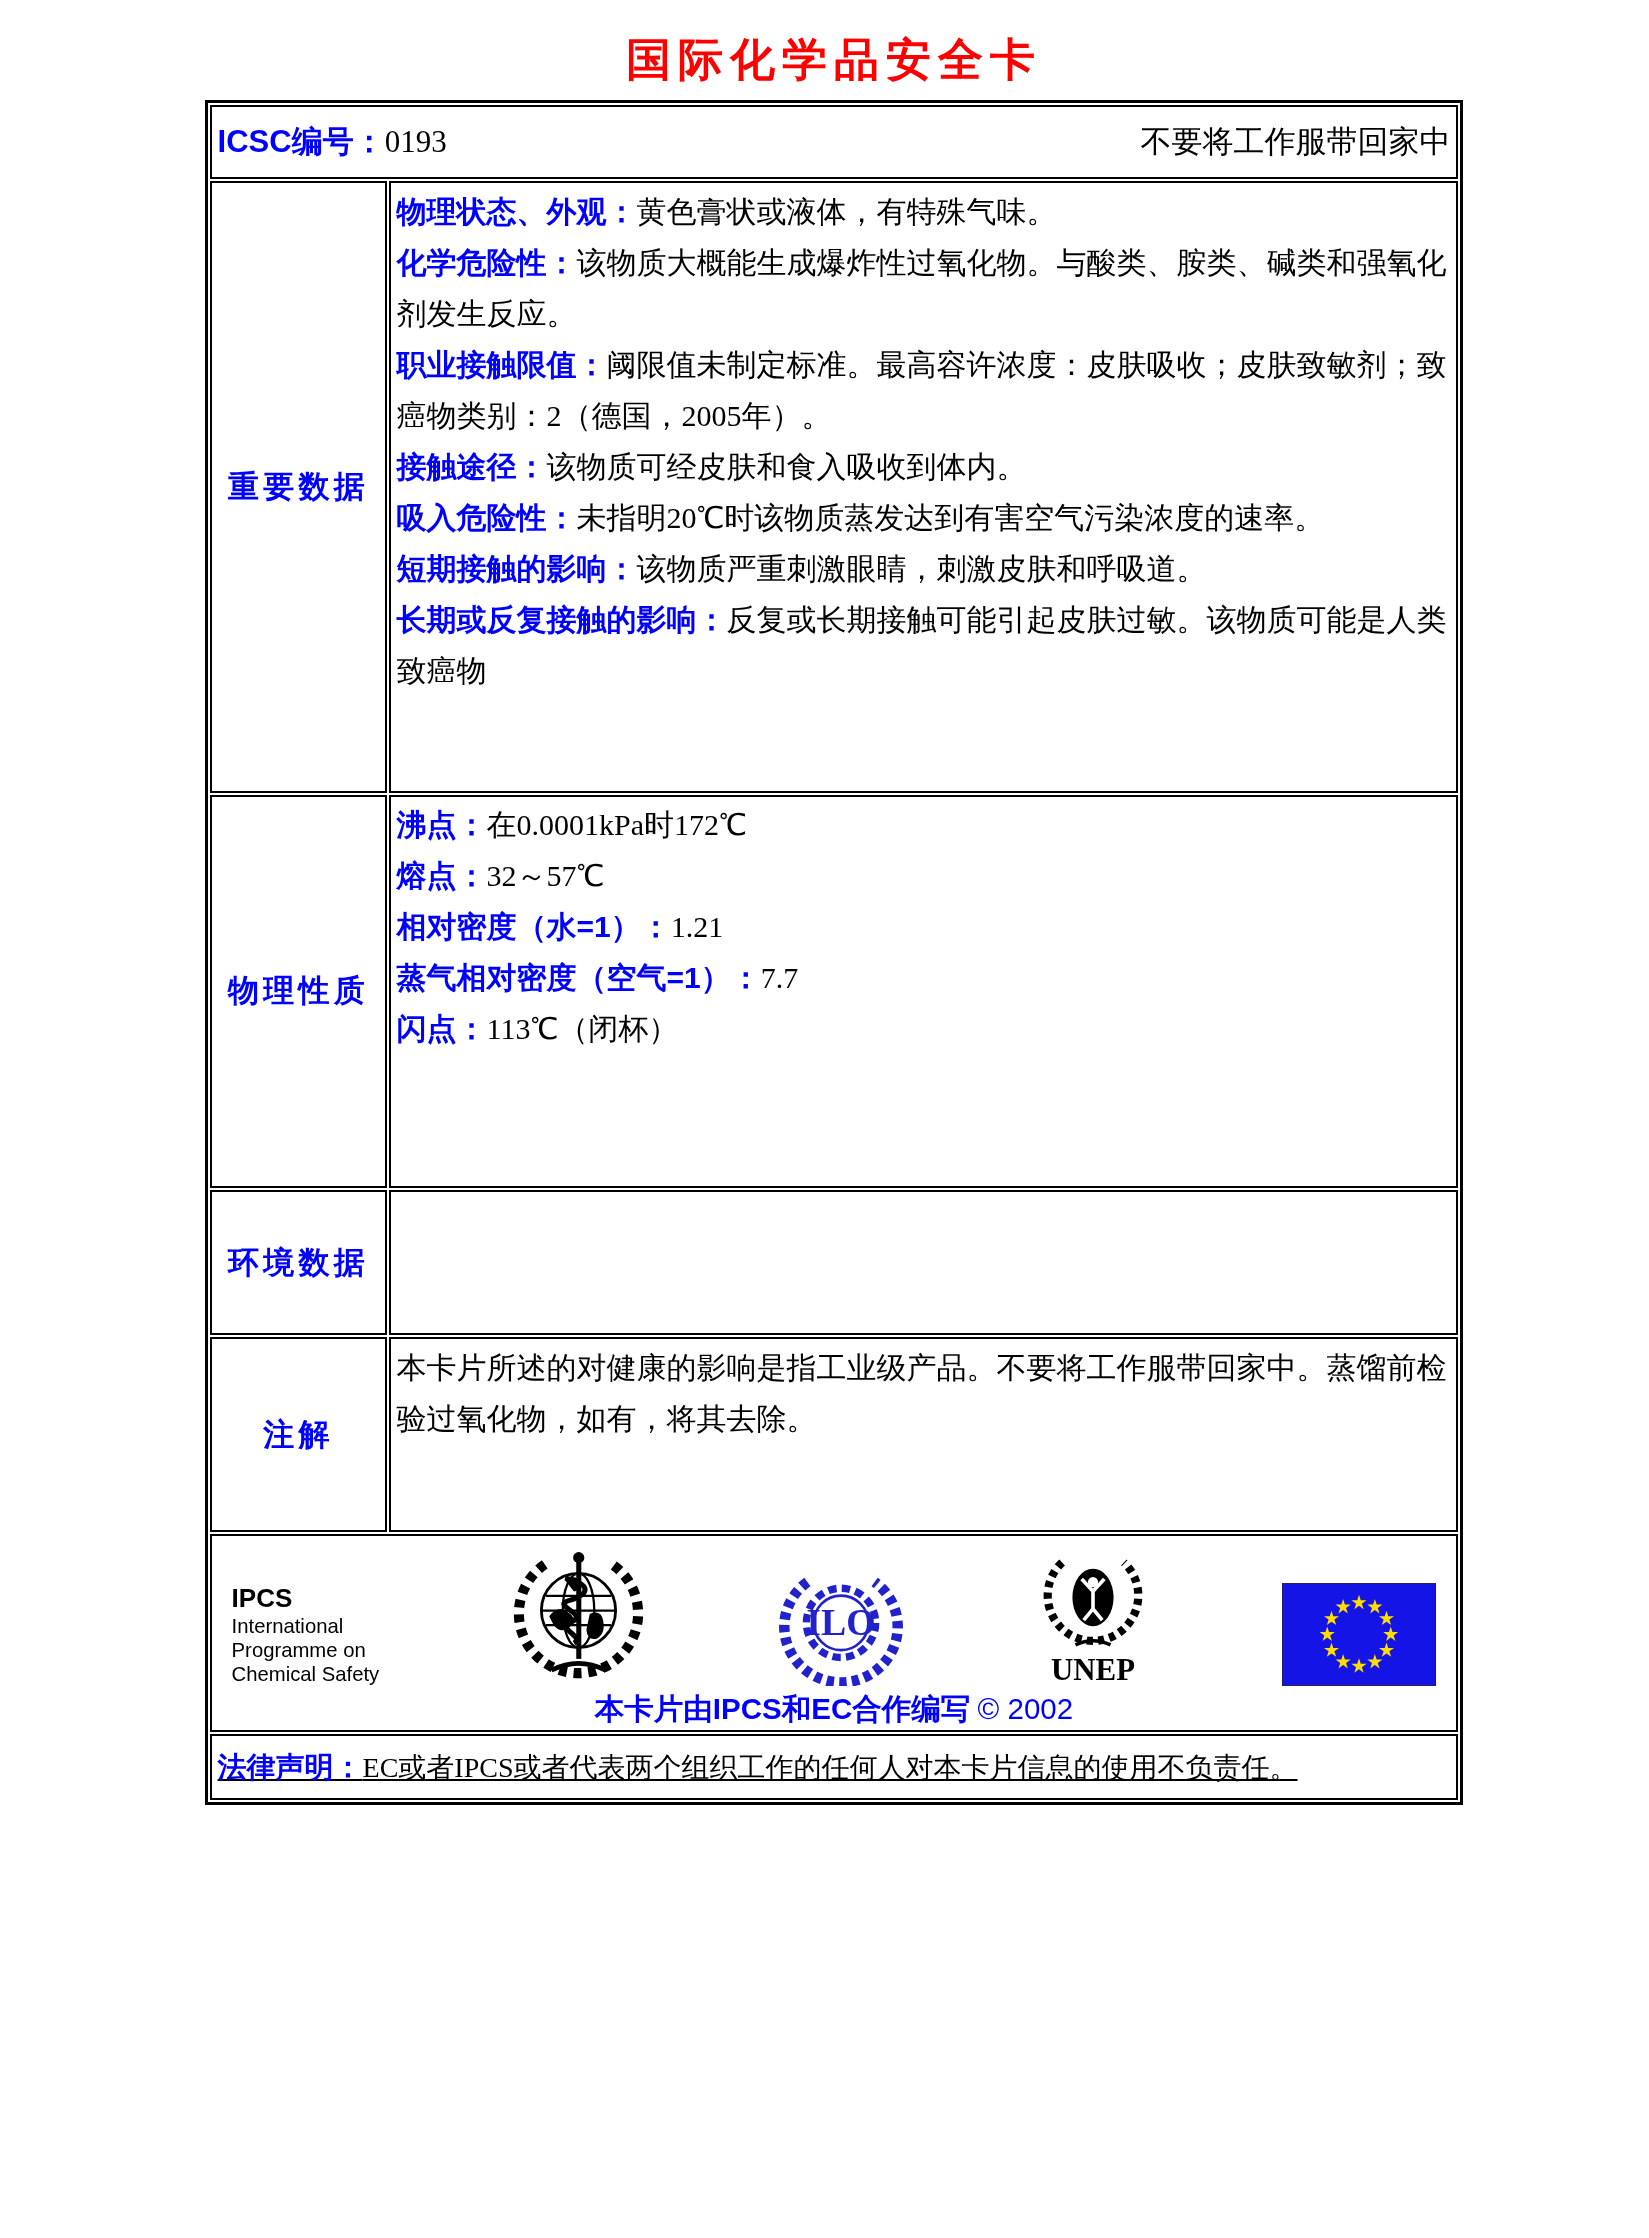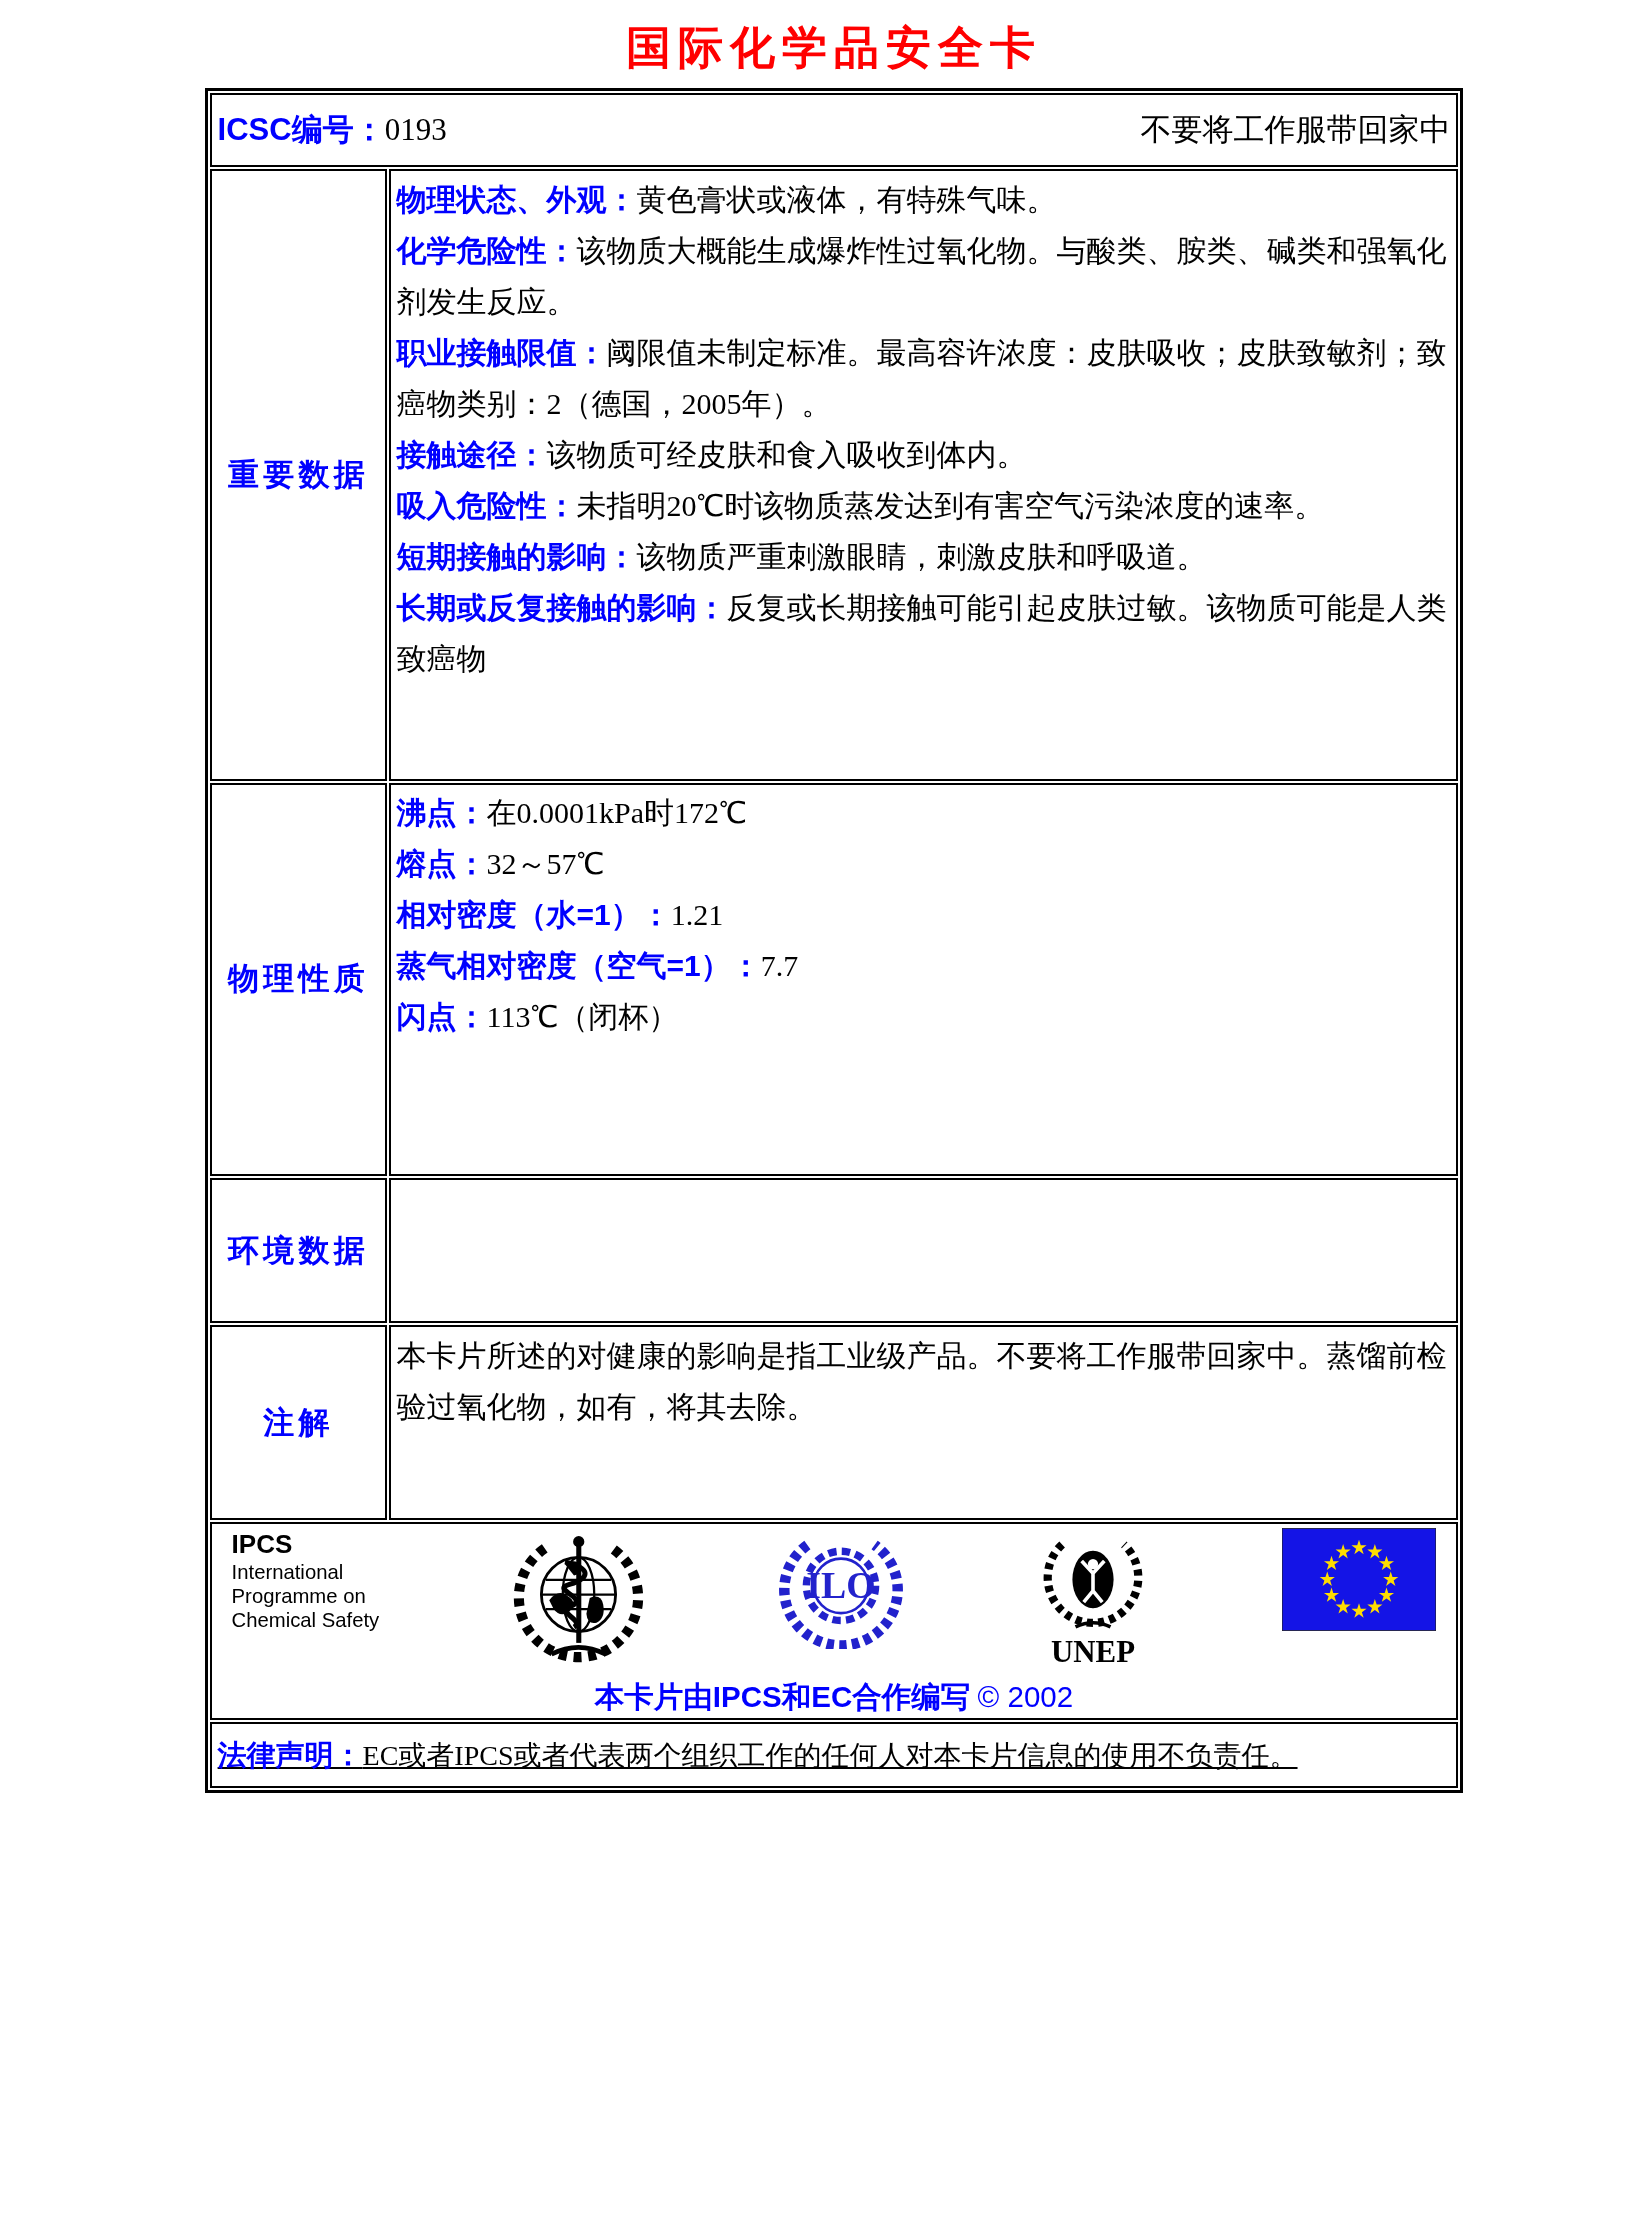--- a/index.html
+++ b/index.html
@@ -8,21 +8,21 @@
     width: 1649px;
     height: 2239px;
     background: #ffffff;
     font-family: "Liberation Serif", serif;
     color: #000;
     overflow: hidden;
   }
   .page-title {
     width: 1258px;
     margin: 0 0 0 205px;
-    padding-top: 18px;
+    padding-top: 30px;
     text-align: center;
     font-family: "Liberation Sans", sans-serif;
     font-weight: bold;
     font-size: 45px;
     letter-spacing: 7px;
     color: #FF0000;
   }
   table.card {
     margin-left: 205px;
     margin-top: 9.8px;
@@ -64,21 +64,21 @@
 
   .entry { margin: 0; font-size: 30px; line-height: 51px; text-align: left; }
   .lbl {
     color: #0000FF; font-weight: bold;
     font-family: "Liberation Sans", sans-serif;
   }
   .txt { color: #000; }
   .content-cell { padding-top: 2.8px; }
 
   .logos-flex {
-    display: flex; align-items: flex-start; justify-content: space-between;
+    display: flex; align-items: flex-end; justify-content: space-between;
     padding: 4.2px 14px 0 14px; height: 146px;
   }
   .ipcs-block { font-family: "Liberation Sans", sans-serif; line-height: 24px; font-size: 20.3px; }
   .ipcs-acronym { font-size: 26px; font-weight: bold; line-height: 32px; }
   .caption-line { text-align: center; margin-top: 4.2px; font-size: 29.5px; }
   .caption-bold { color: #0000FF; font-weight: bold; font-family: "Liberation Sans", sans-serif; }
   .caption-year { color: #0000FF; font-family: "Liberation Sans", sans-serif; font-weight: normal; }
   .legal-line { font-size: 28px; line-height: 36px; text-decoration: underline; }
   .legal-line .lbl { font-size: 29px; }
   svg { display: block; }

